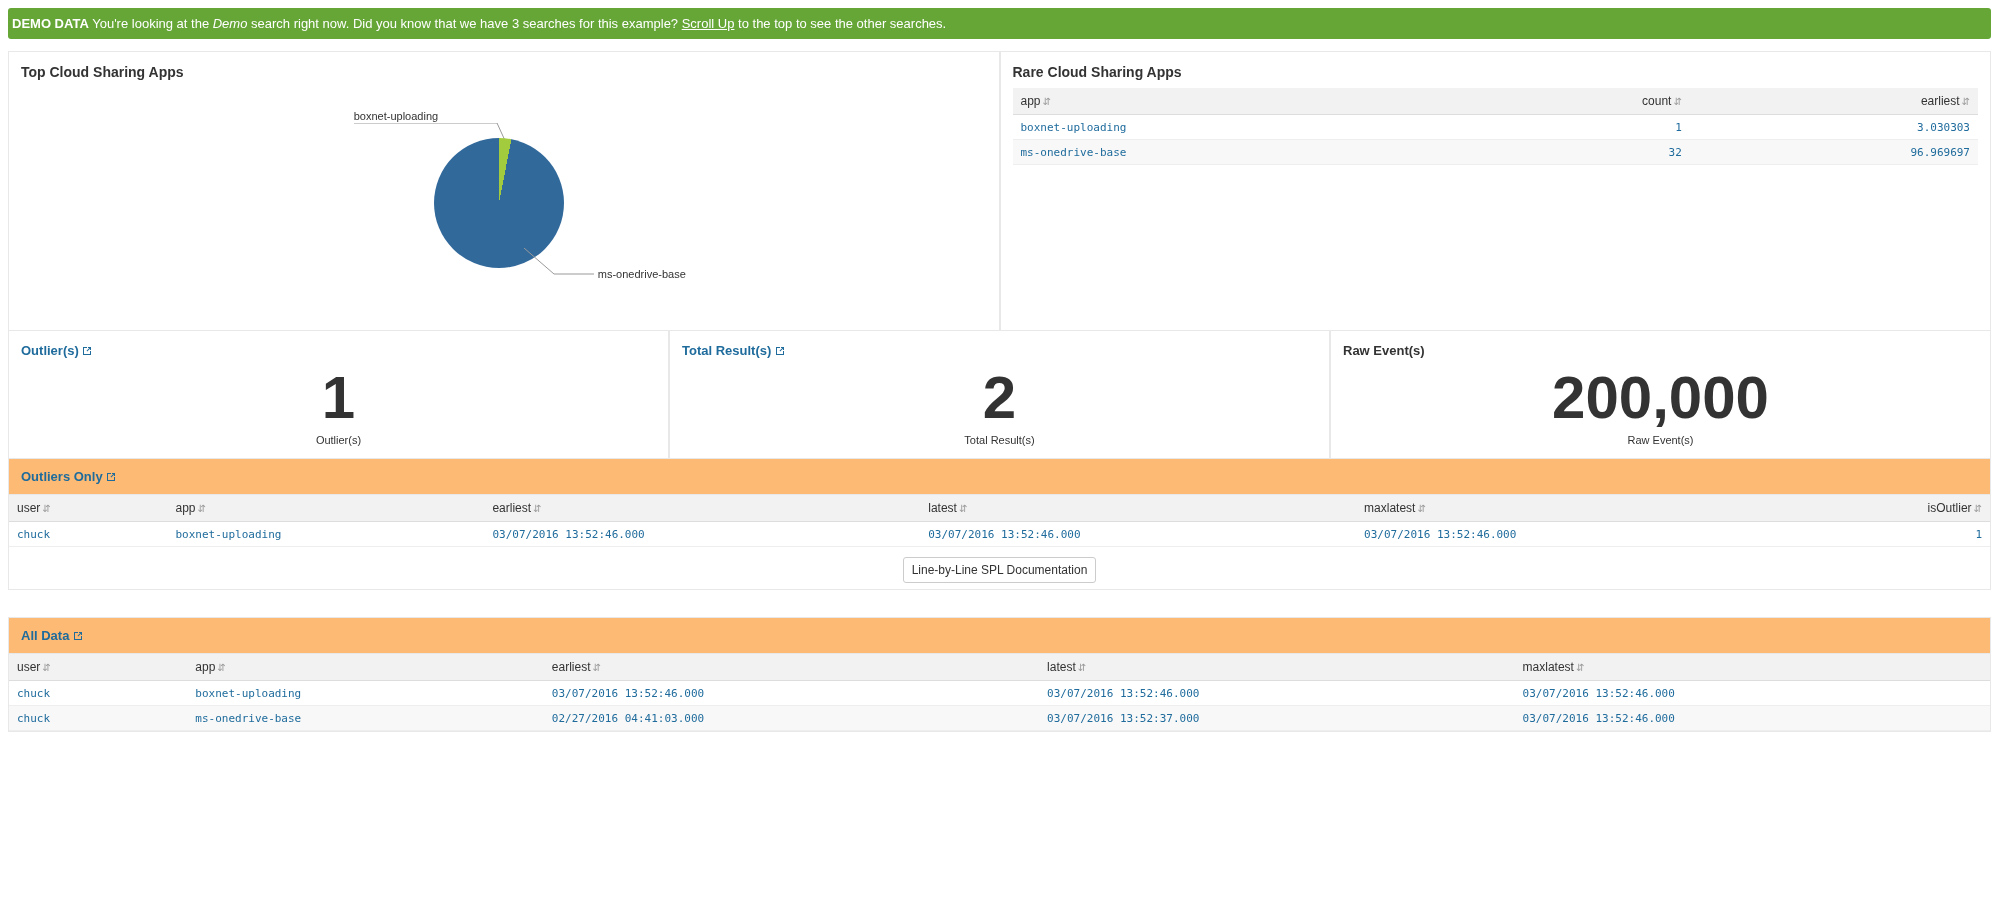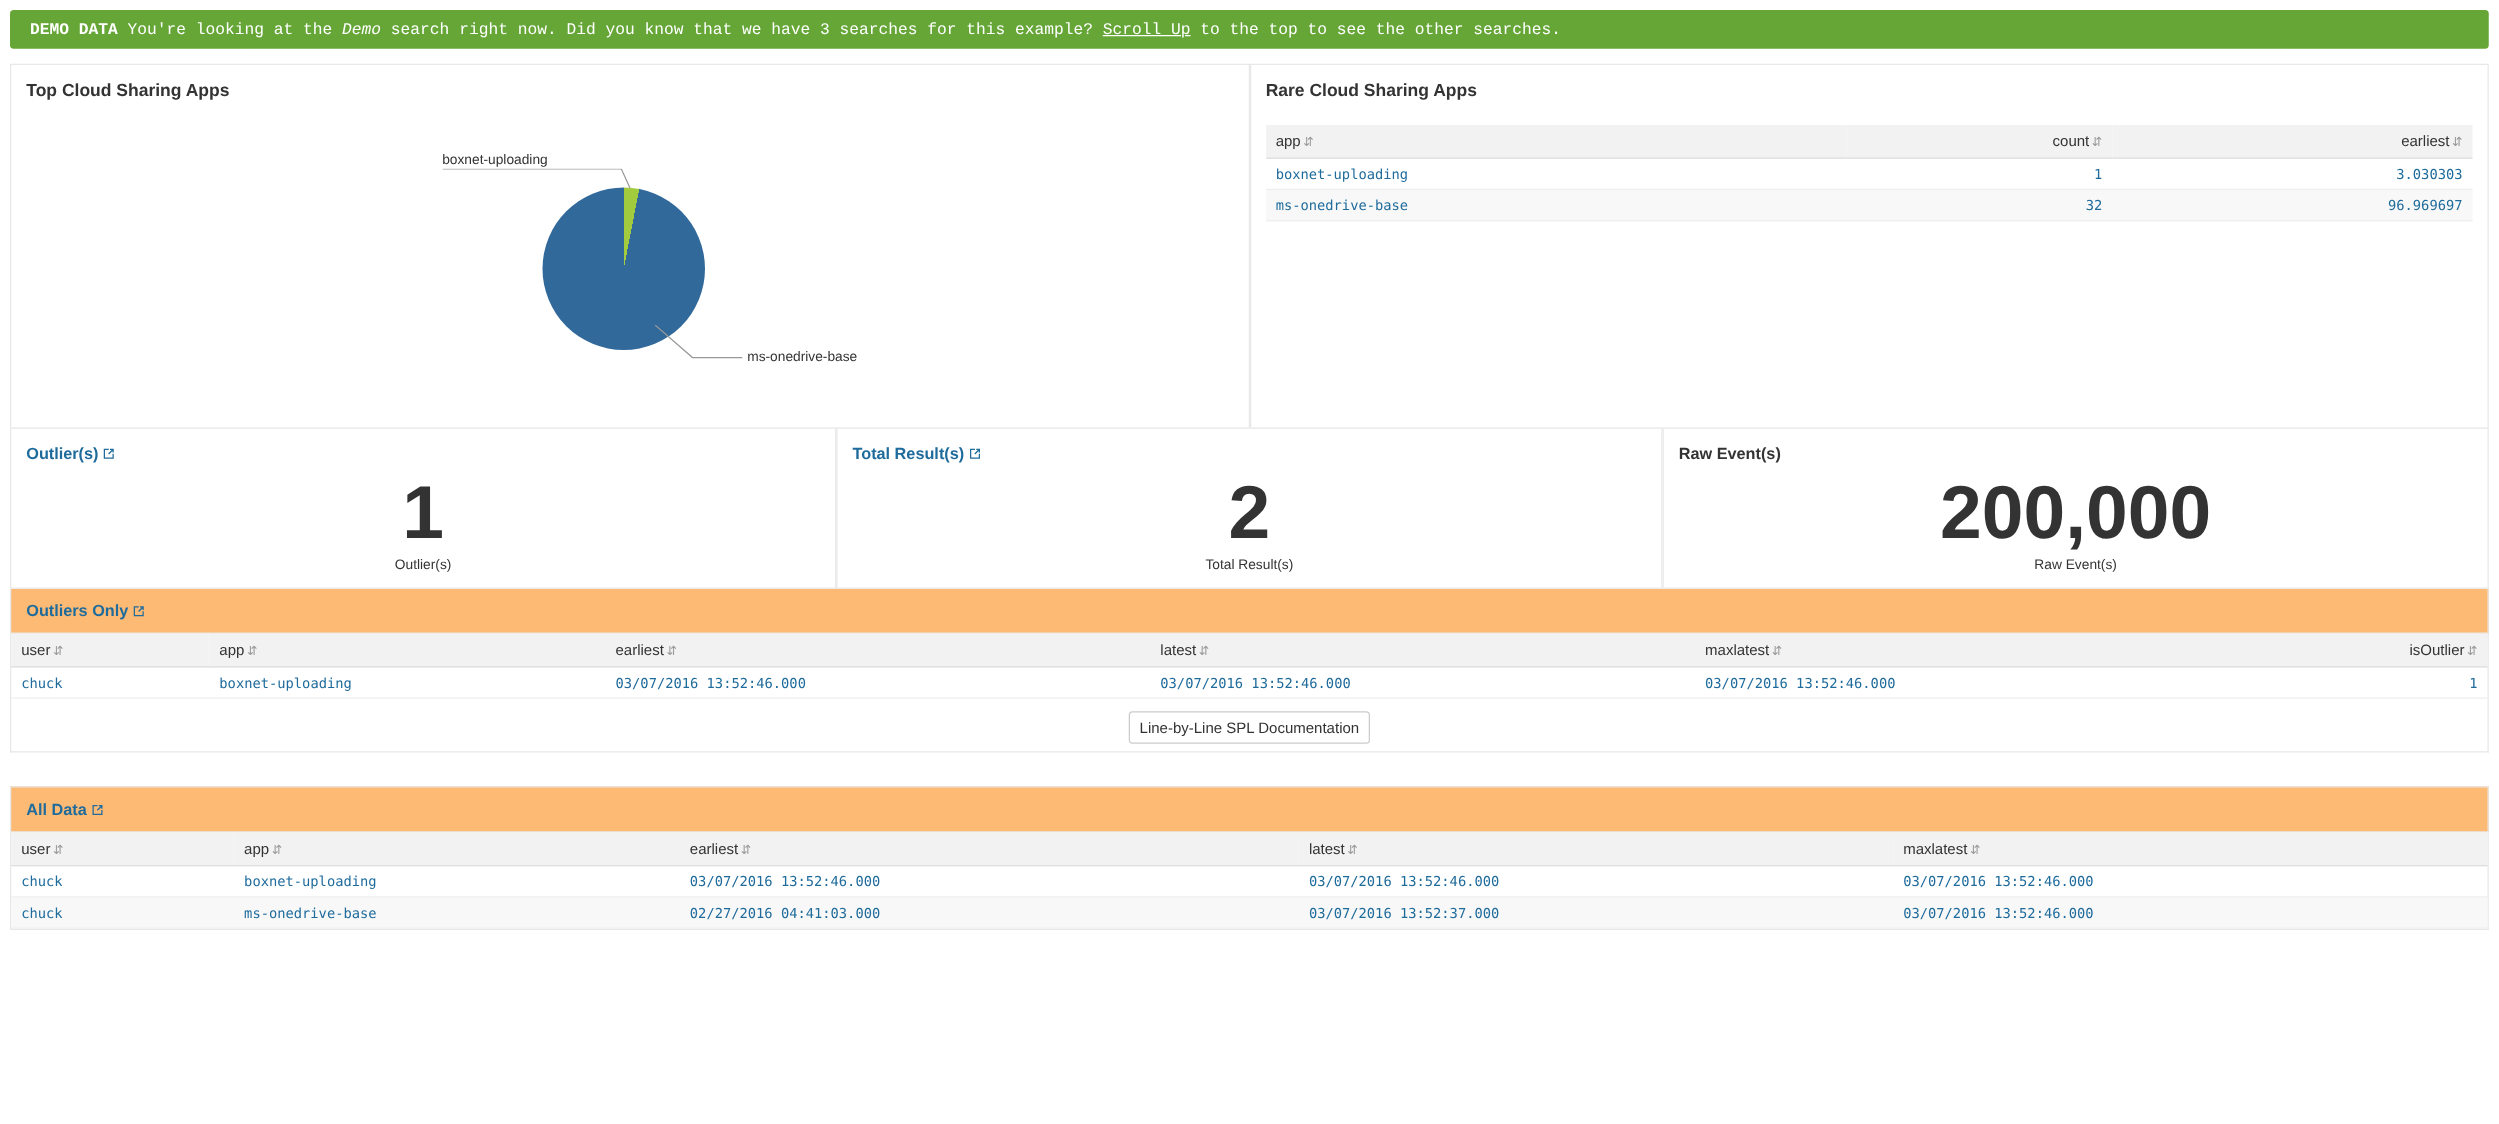--- a/index.html
+++ b/index.html
@@ -6,33 +6,32 @@
 body {
   font-family: -apple-system, "Helvetica Neue", Helvetica, Arial, sans-serif;
   font-size: 13px;
   color: #333;
   background: #fff;
   padding: 8px;
 }
 .banner {
   background: #65a637;
   color: #fff;
-  padding: 8px 16px;
+  padding: 8px 4px;
   border-radius: 3px;
   margin-bottom: 12px;
   font-size: 13px;
-  font-family: Liberation Mono, monospace;
 }
 .banner b { font-weight: 700; }
 .banner i { font-style: italic; }
 .banner a { color: #fff; text-decoration: underline; cursor: pointer; }
 .row2 { display: flex; gap: 0; }
 .panel { border: 1px solid #e8e8e8; padding: 12px; background: #fff; }
 .row2 .panel { flex: 1; }
-.panel-title { font-size: 14px; font-weight: 700; color: #333; margin-bottom: 20px; }
+.panel-title { font-size: 14px; font-weight: 700; color: #333; margin-bottom: 8px; }
 
 
 .pie-wrap { position: relative; width: 500px; height: 230px; margin: 0 auto; }
 .pie {
   position: absolute;
   left: 180px; top: 50px;
   width: 130px; height: 130px;
   border-radius: 50%;
   background: conic-gradient(#a2cc3e 0deg 11deg, #31699b 11deg 360deg);
 }

